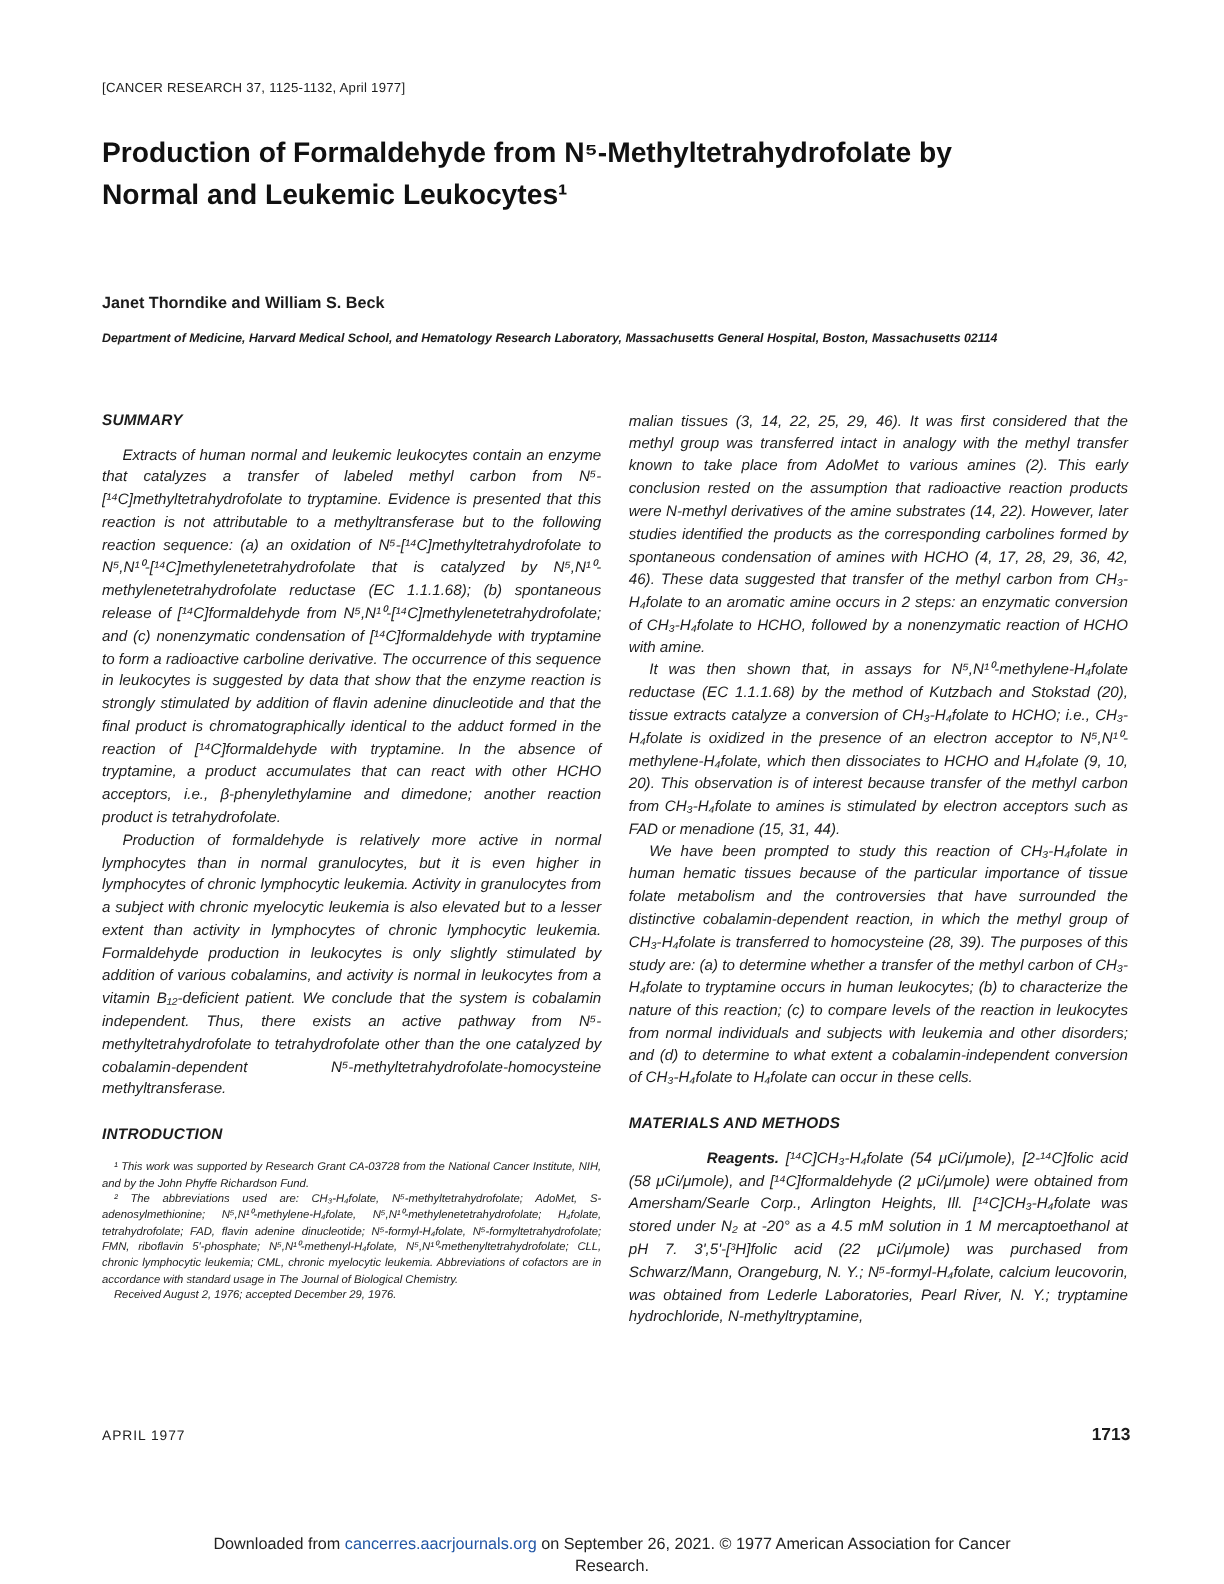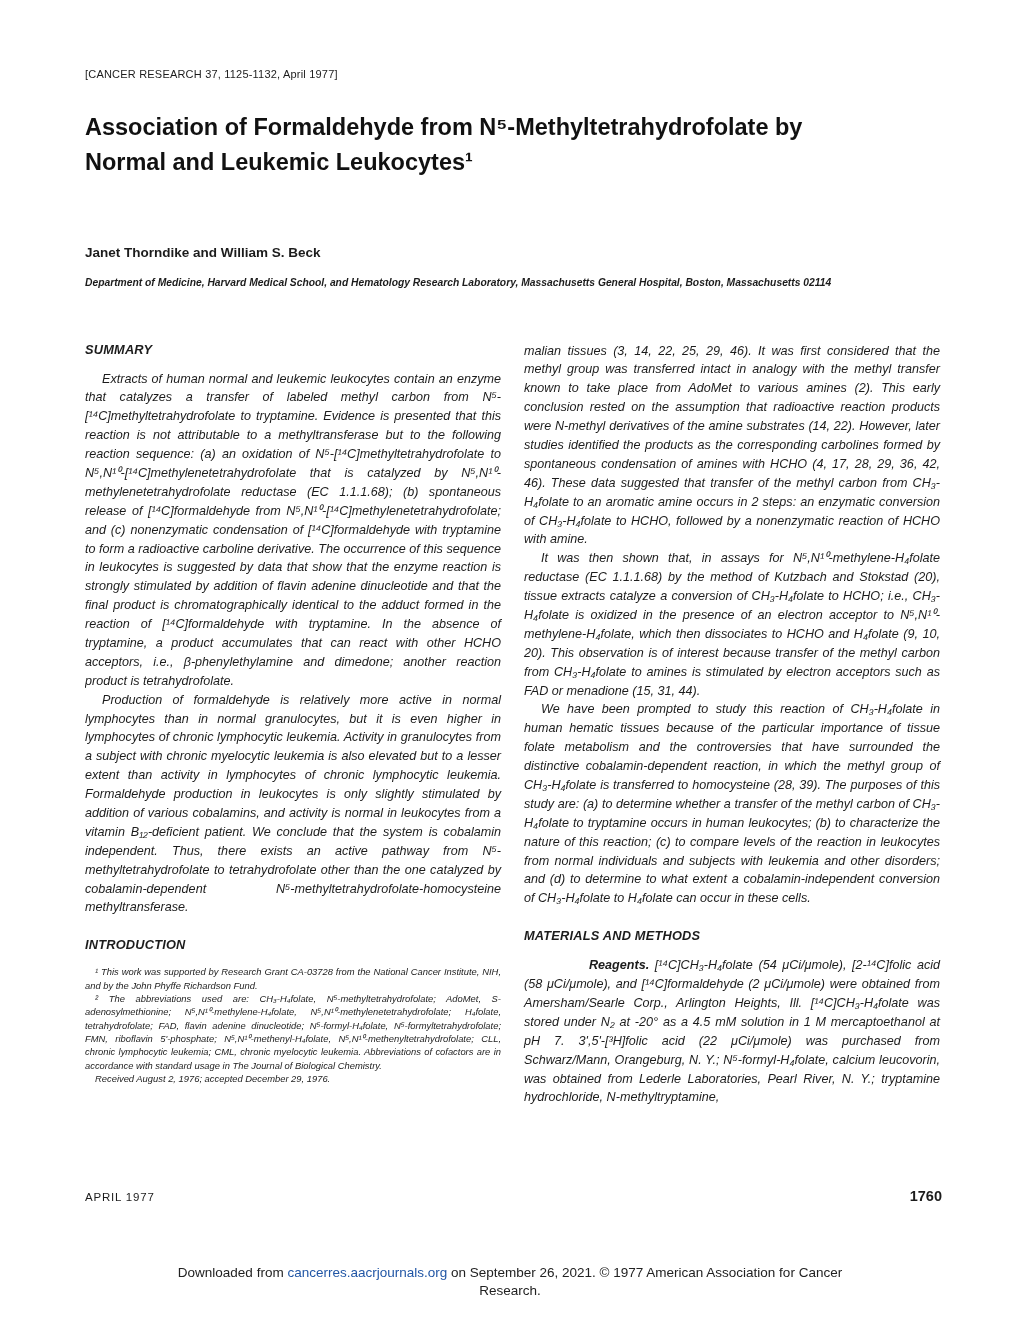--- a/index.html
+++ b/index.html
@@ -33,34 +33,34 @@
   .footnotes p { font-size:9.4px; line-height:1.42; text-indent:10px; }
 
   .pagebar {
     position:absolute; left:85px; right:78px; top:1188px;
     display:flex; justify-content:space-between; align-items:baseline;
   }
   .issue { font-size:11.5px; letter-spacing:0.8px; }
   .pageno { font-size:14.5px; font-weight:bold; }
 
   .downloadbar {
-    position:absolute; left:0; right:0; bottom:20px;
+    position:absolute; left:0; right:0; bottom:6px;
     text-align:center; font-size:13.5px; line-height:1.35; color:#222;
   }
   .link { color:var(--link, #2156a5); text-decoration:none; cursor:pointer; }
 </style>
 </head>
 <body>
 
 <div class="page">
 
   <div class="citation">[CANCER RESEARCH 37, 1125-1132, April 1977]</div>
 
   <h1 class="title">
-    <span class="tline">Association of Formaldehyde from N⁵-Methyltetrahydrofolate by</span>
+    <span class="tline">Production of Formaldehyde from N⁵-Methyltetrahydrofolate by</span>
     <span class="tline">Normal and Leukemic Leukocytes¹</span>
   </h1>
 
   <div class="authors">Janet Thorndike and William S. Beck</div>
   <div class="affiliation">Department of Medicine, Harvard Medical School, and Hematology Research Laboratory, Massachusetts General Hospital, Boston, Massachusetts 02114</div>
 
   <div class="columns">
 
     <div class="col">
       <h2>SUMMARY</h2>
@@ -80,21 +80,21 @@
       <p class="indent">It was then shown that, in assays for N⁵,N¹⁰-methylene-H₄folate reductase (EC 1.1.1.68) by the method of Kutzbach and Stokstad (20), tissue extracts catalyze a conversion of CH₃-H₄folate to HCHO; i.e., CH₃-H₄folate is oxidized in the presence of an electron acceptor to N⁵,N¹⁰-methylene-H₄folate, which then dissociates to HCHO and H₄folate (9, 10, 20). This observation is of interest because transfer of the methyl carbon from CH₃-H₄folate to amines is stimulated by electron acceptors such as FAD or menadione (15, 31, 44).</p>
       <p class="indent">We have been prompted to study this reaction of CH₃-H₄folate in human hematic tissues because of the particular importance of tissue folate metabolism and the controversies that have surrounded the distinctive cobalamin-dependent reaction, in which the methyl group of CH₃-H₄folate is transferred to homocysteine (28, 39). The purposes of this study are: (a) to determine whether a transfer of the methyl carbon of CH₃-H₄folate to tryptamine occurs in human leukocytes; (b) to characterize the nature of this reaction; (c) to compare levels of the reaction in leukocytes from normal individuals and subjects with leukemia and other disorders; and (d) to determine to what extent a cobalamin-independent conversion of CH₃-H₄folate to H₄folate can occur in these cells.</p>
       <h2 class="mt">MATERIALS AND METHODS</h2>
       <p class="indent"><span class="bold">Reagents.</span> <span>[¹⁴C]CH₃-H₄folate (54 μCi/μmole), [2-¹⁴C]folic acid (58 μCi/μmole), and [¹⁴C]formaldehyde (2 μCi/μmole) were obtained from Amersham/Searle Corp., Arlington Heights, Ill. [¹⁴C]CH₃-H₄folate was stored under N₂ at -20° as a 4.5 mM solution in 1 M mercaptoethanol at pH 7. 3',5'-[³H]folic acid (22 μCi/μmole) was purchased from Schwarz/Mann, Orangeburg, N. Y.; N⁵-formyl-H₄folate, calcium leucovorin, was obtained from Lederle Laboratories, Pearl River, N. Y.; tryptamine hydrochloride, N-methyltryptamine,</span></p>
     </div>
 
   </div>
 
   <div class="pagebar">
     <span class="issue">APRIL 1977</span>
-    <span class="pageno">1760</span>
+    <span class="pageno">1713</span>
   </div>
 
   <div class="downloadbar">
     <div><span>Downloaded from </span><a class="link">cancerres.aacrjournals.org</a><span> on September 26, 2021. © 1977 American Association for Cancer</span></div>
     <div>Research.</div>
   </div>
 
 </div>
 
 </body></html>

